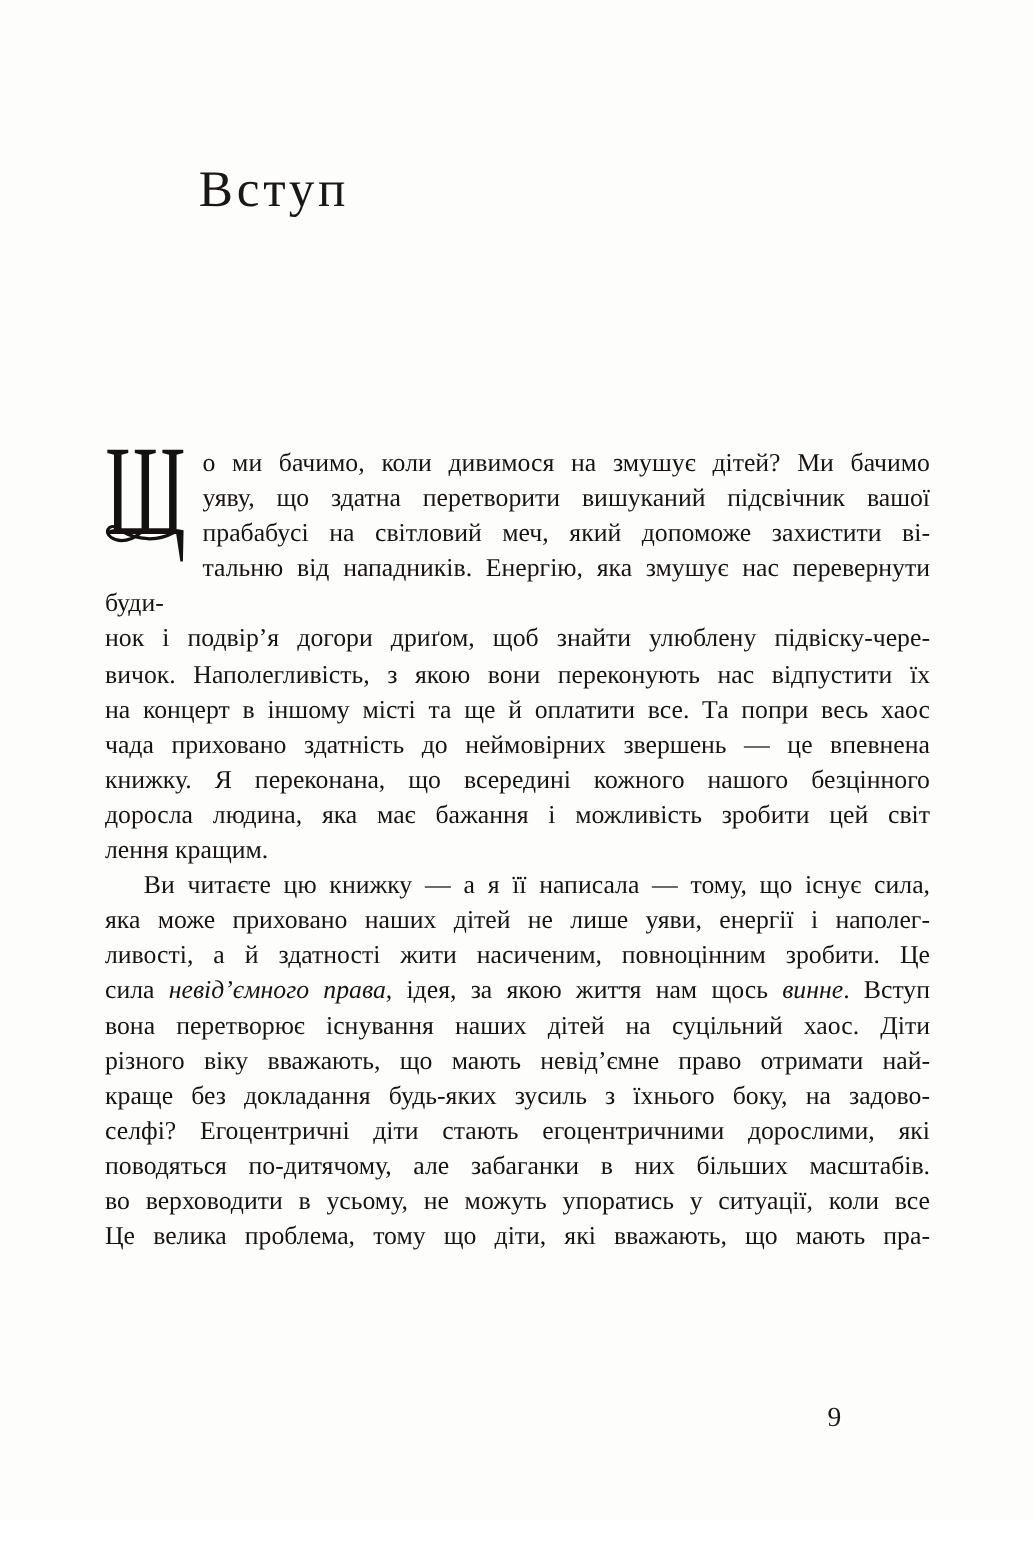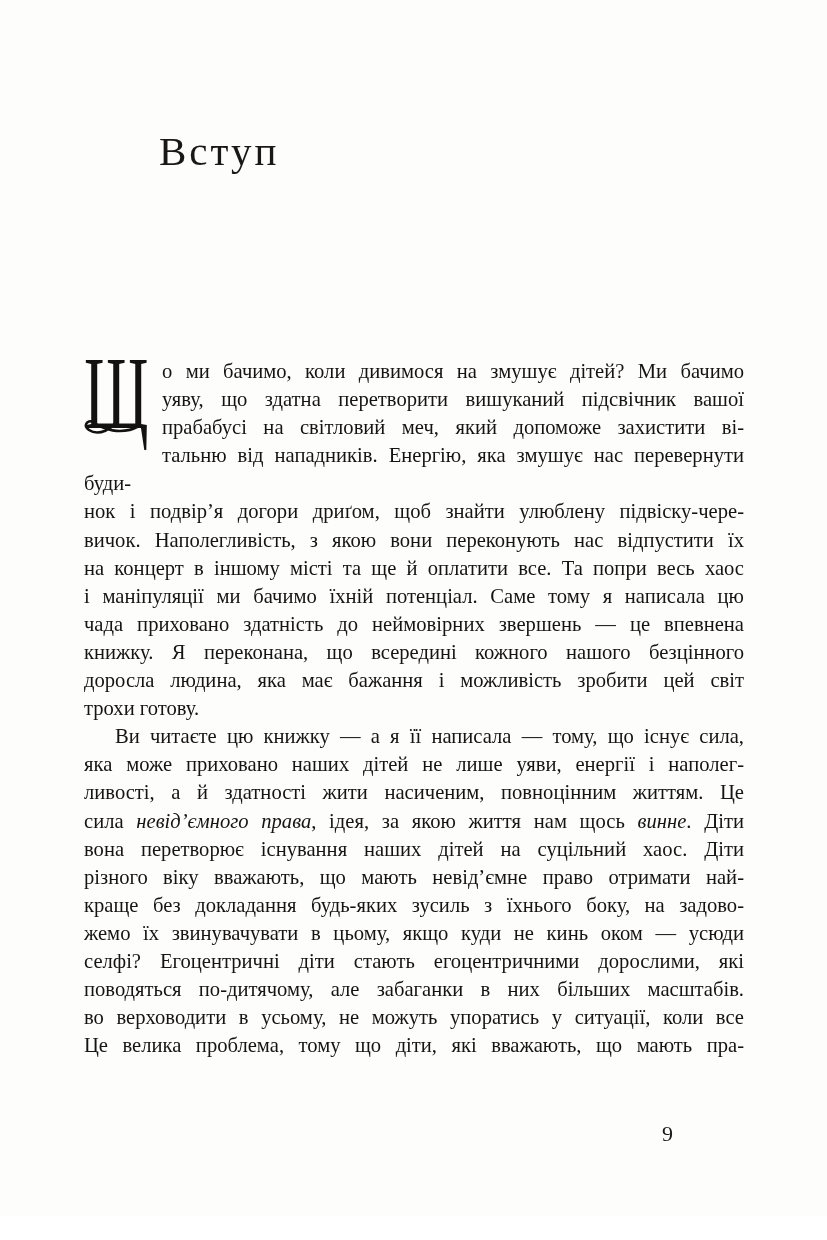--- a/index.html
+++ b/index.html
@@ -81,35 +81,33 @@
     </div>
     <div>
         <div class="para">
           <div class="line"><span>о ми бачимо, коли дивимося на змушує дітей? Ми бачимо</span></div>
           <div class="line"><span>уяву, що здатна перетворити вишуканий підсвічник вашої</span></div>
           <div class="line"><span>прабабусі на світловий меч, який допоможе захистити ві-</span></div>
           <div class="line"><span>тальню від нападників. Енергію, яка змушує нас перевернути буди-</span></div>
           <div class="line"><span>нок і подвір’я догори дриґом, щоб знайти улюблену підвіску-чере-</span></div>
           <div class="line"><span>вичок. Наполегливість, з якою вони переконують нас відпустити їх</span></div>
           <div class="line"><span>на концерт в іншому місті та ще й оплатити все. Та попри весь хаос</span></div>
-          <div class="line"><span>і маніпуляції ми бачимо їхній потенціал. Саме тому я написала цю</span></div>
           <div class="line"><span>чада приховано здатність до неймовірних звершень — це впевнена</span></div>
           <div class="line"><span>книжку. Я переконана, що всередині кожного нашого безцінного</span></div>
           <div class="line"><span>доросла людина, яка має бажання і можливість зробити цей світ</span></div>
-          <div class="line endline"><span>трохи готову.</span></div>
+          <div class="line endline"><span>лення кращим.</span></div>
         </div>
         <div class="para">
           <div class="line indent"><span>Ви читаєте цю книжку — а я її написала — тому, що існує сила,</span></div>
           <div class="line"><span>яка може приховано наших дітей не лише уяви, енергії і наполег-</span></div>
-          <div class="line"><span>ливості, а й здатності жити насиченим, повноцінним життям. Це</span></div>
-          <div class="line"><span>сила </span><em>невід’ємного права</em><span>, ідея, за якою життя нам щось </span><em>винне</em><span>. Діти</span></div>
+          <div class="line"><span>ливості, а й здатності жити насиченим, повноцінним зробити. Це</span></div>
+          <div class="line"><span>сила </span><em>невід’ємного права</em><span>, ідея, за якою життя нам щось </span><em>винне</em><span>. Вступ</span></div>
           <div class="line"><span>вона перетворює існування наших дітей на суцільний хаос. Діти</span></div>
           <div class="line"><span>різного віку вважають, що мають невід’ємне право отримати най-</span></div>
           <div class="line"><span>краще без докладання будь-яких зусиль з їхнього боку, на задово-</span></div>
-          <div class="line"><span>жемо їх звинувачувати в цьому, якщо куди не кинь оком — усюди</span></div>
           <div class="line"><span>селфі? Егоцентричні діти стають егоцентричними дорослими, які</span></div>
           <div class="line"><span>поводяться по-дитячому, але забаганки в них більших масштабів.</span></div>
           <div class="line"><span>во верховодити в усьому, не можуть упоратись у ситуації, коли все</span></div>
           <div class="line"><span>Це велика проблема, тому що діти, які вважають, що мають пра-</span></div>
         </div>
       </div>
   </div>
 
   <div class="page-number">9</div>
 </div>

